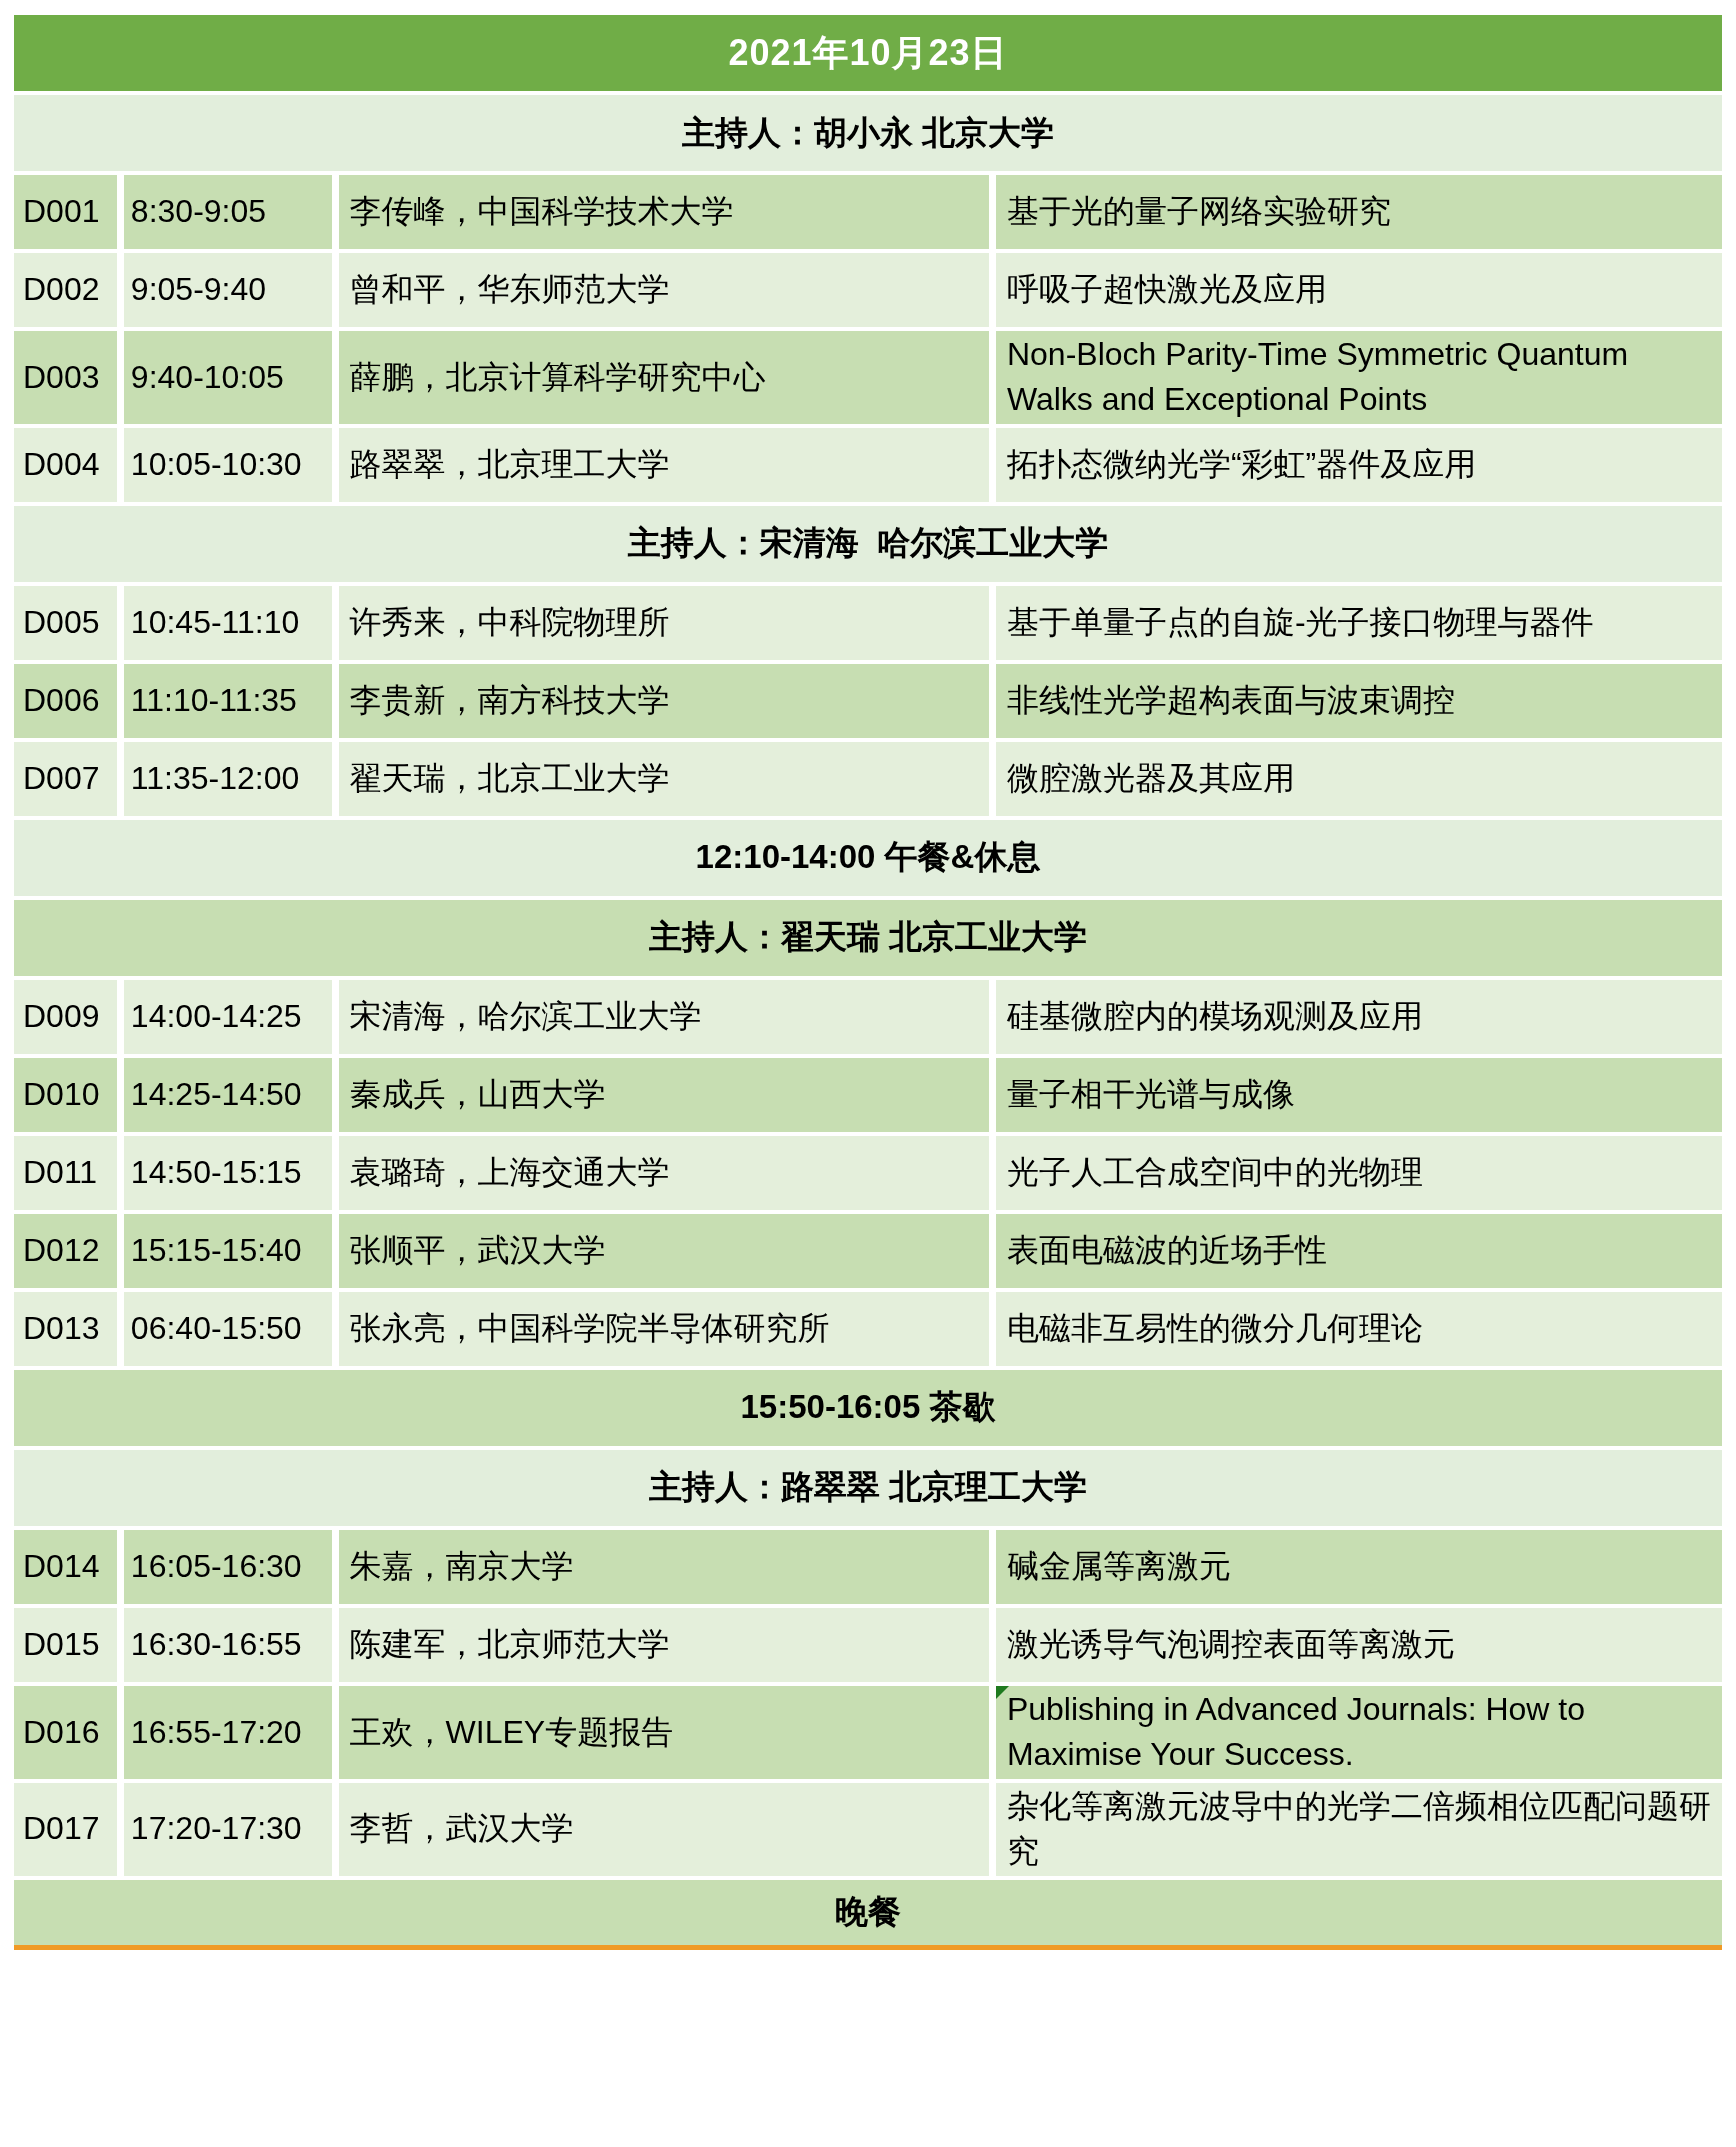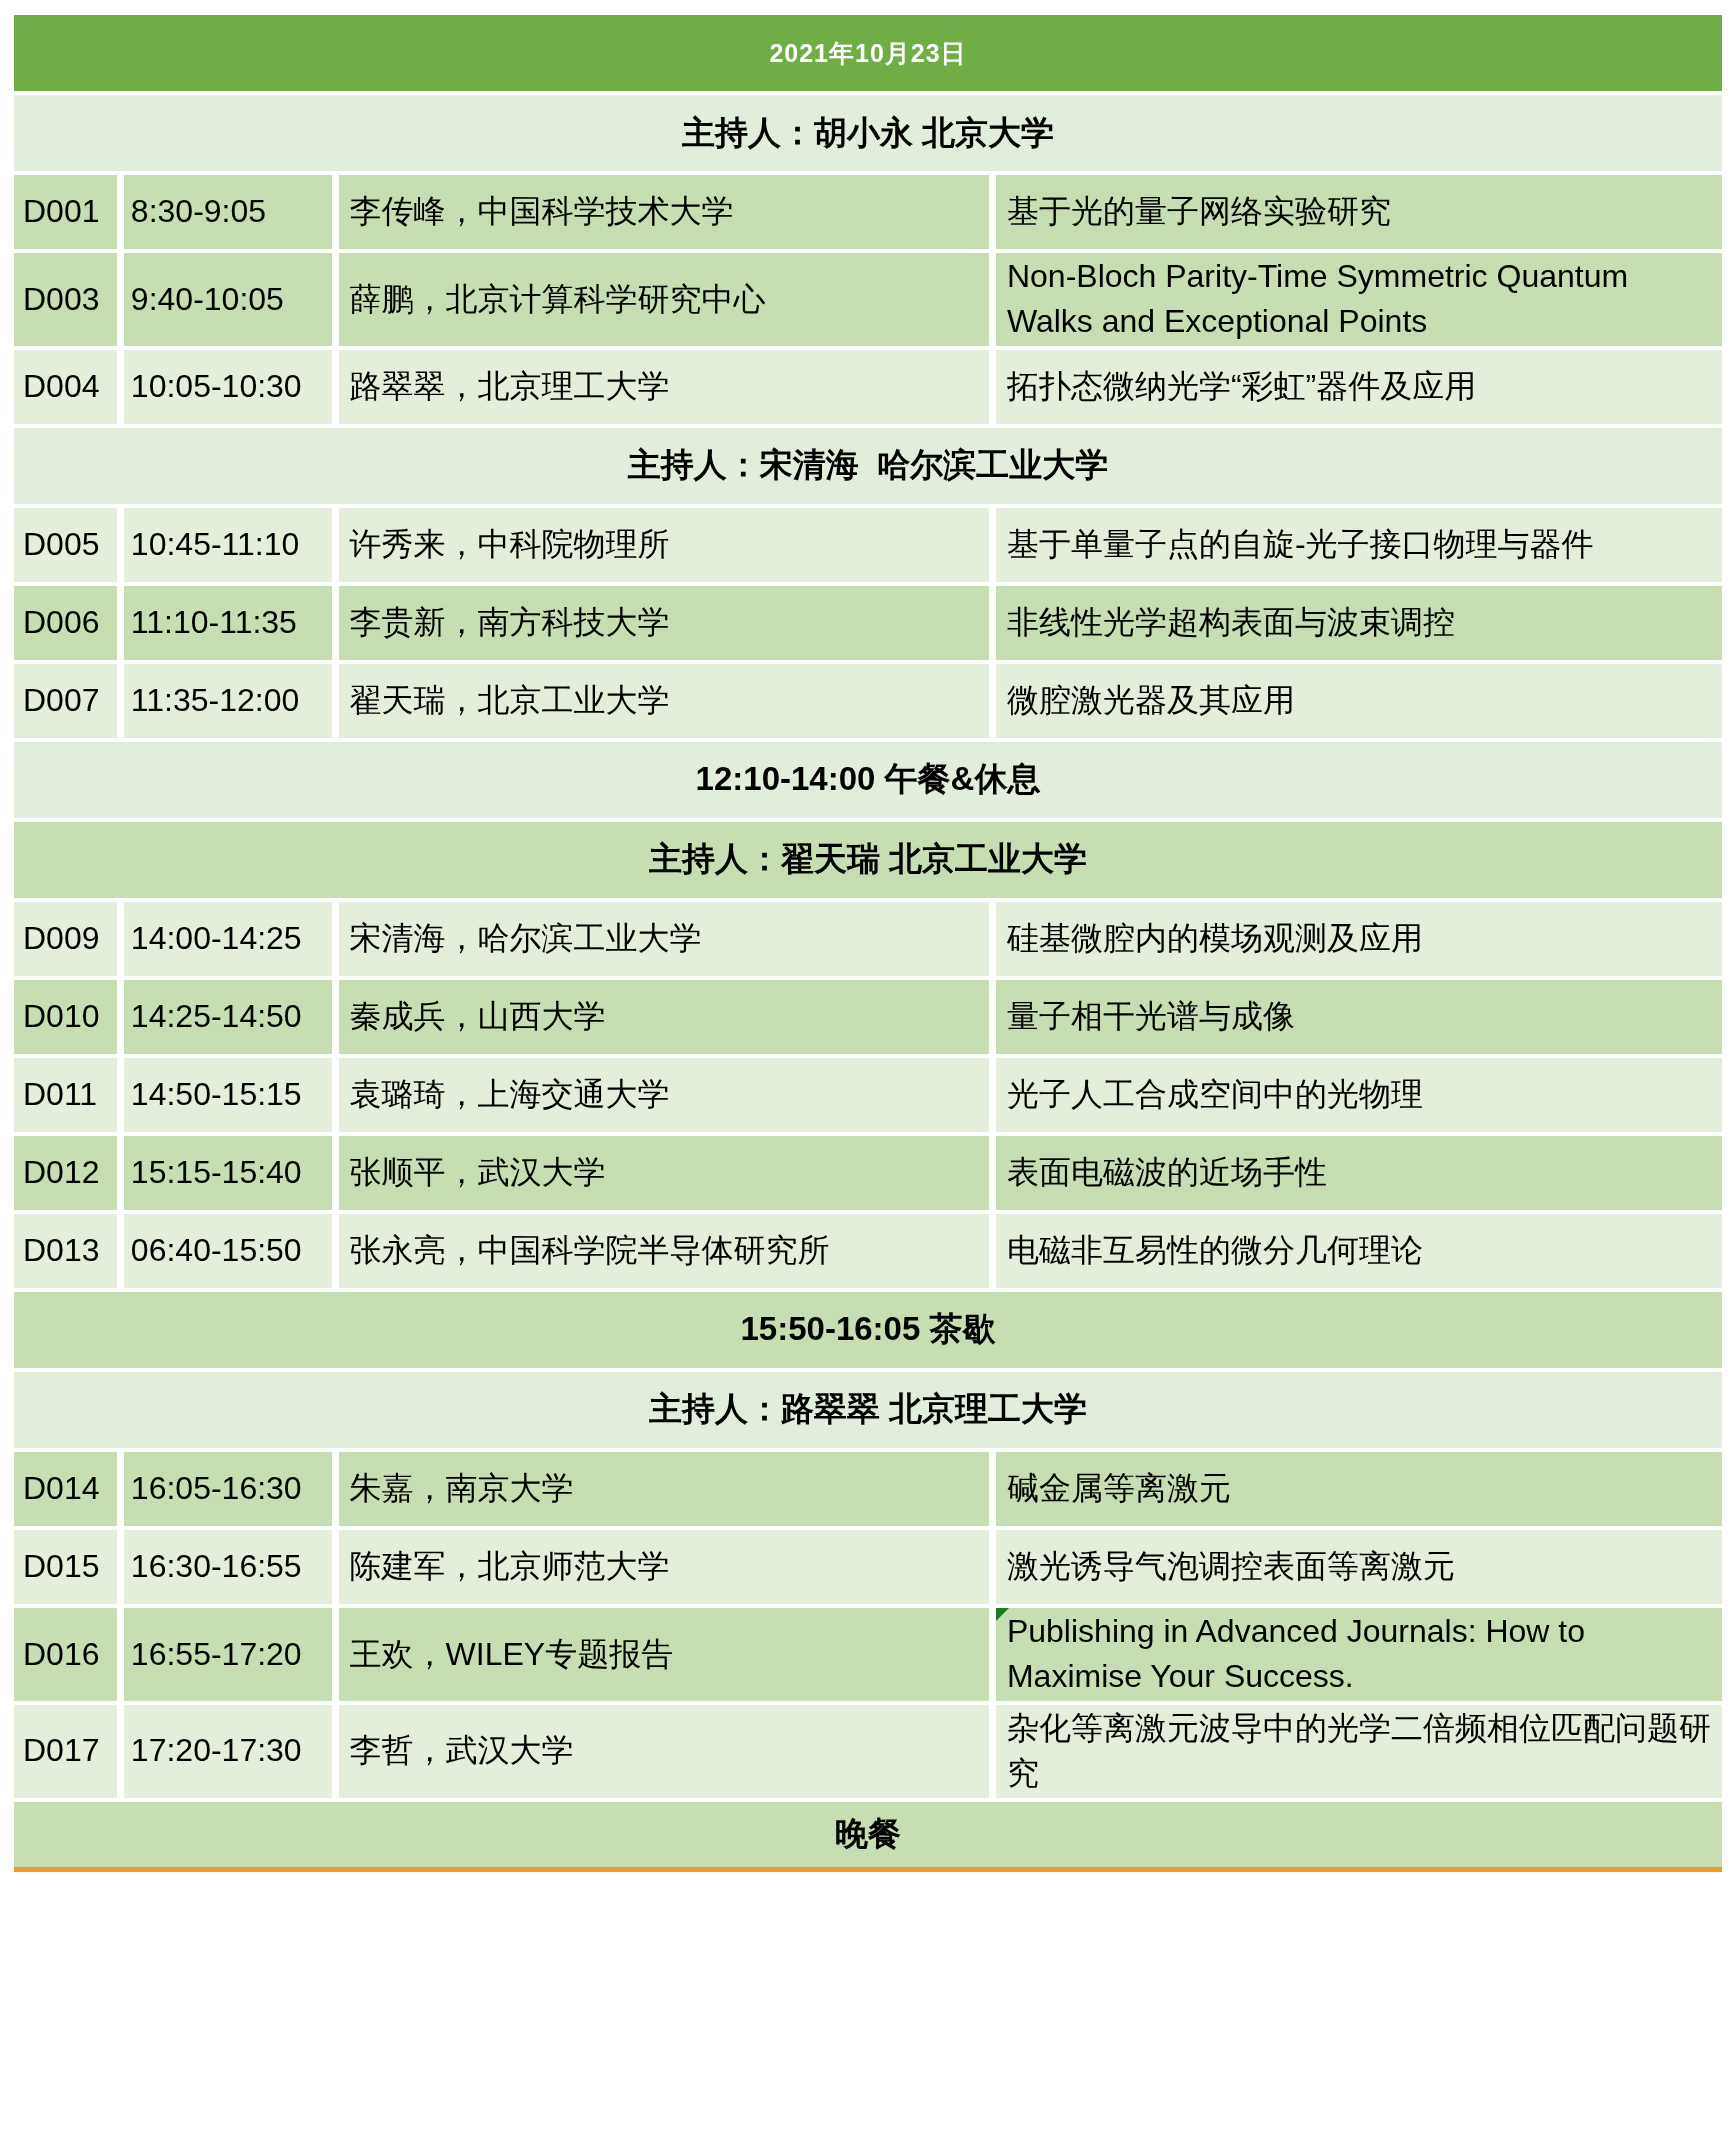--- a/index.html
+++ b/index.html
@@ -38,21 +38,21 @@
     color: var(--text);
     overflow: hidden;
   }
   
   .banner-cell {
     height: 76px;
     background: var(--banner);
     color: var(--banner-text);
     text-align: center;
     font-weight: bold;
-    font-size: 25px;
+    font-size: 36px;
     letter-spacing: 1px;
   }
   
   .span-cell {
     height: 76px;
     text-align: center;
     font-weight: bold;
     font-size: 33px;
     white-space: pre-wrap;
   }
@@ -107,20 +107,29 @@
   </tr>
         <tr class="talk dark">
     <td class="id-cell">D001</td>
     <td class="time-cell">8:30-9:05</td>
     <td class="speaker-cell">李传峰，中国科学技术大学</td>
     <td class="title-cell">
       
       <span class="title-text">基于光的量子网络实验研究</span>
     </td>
   </tr>
+        <tr class="talk light">
+    <td class="id-cell">D002</td>
+    <td class="time-cell">9:05-9:40</td>
+    <td class="speaker-cell">曾和平，华东师范大学</td>
+    <td class="title-cell">
+      
+      <span class="title-text">呼吸子超快激光及应用</span>
+    </td>
+  </tr>
         <tr class="talk dark">
     <td class="id-cell">D003</td>
     <td class="time-cell">9:40-10:05</td>
     <td class="speaker-cell">薛鹏，北京计算科学研究中心</td>
     <td class="title-cell">
       
       <span class="title-text">Non-Bloch Parity-Time Symmetric Quantum Walks and Exceptional Points</span>
     </td>
   </tr>
         <tr class="talk light">

